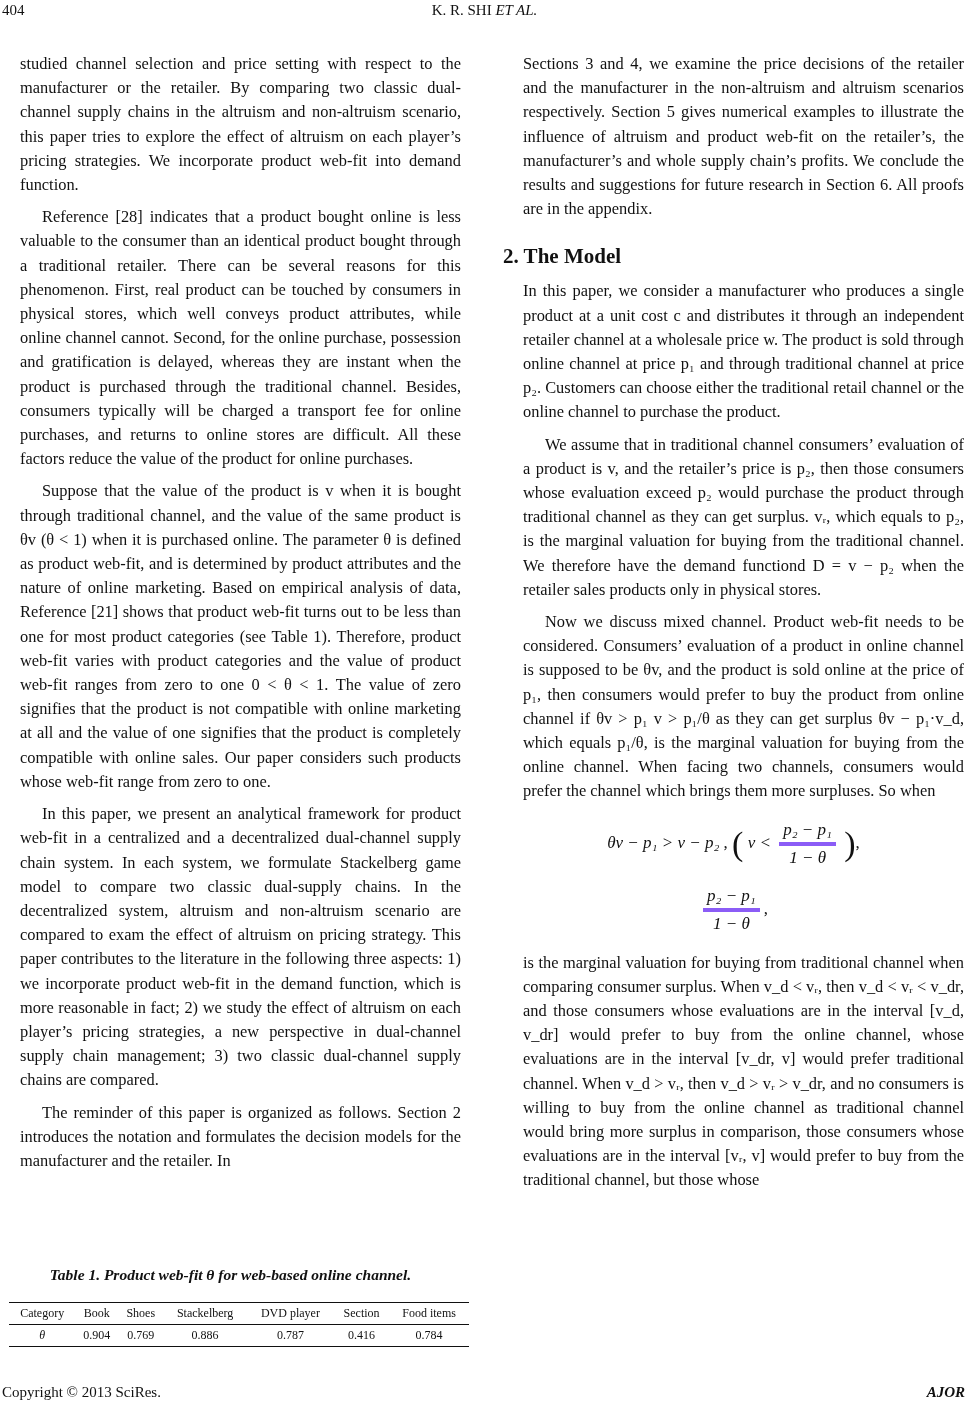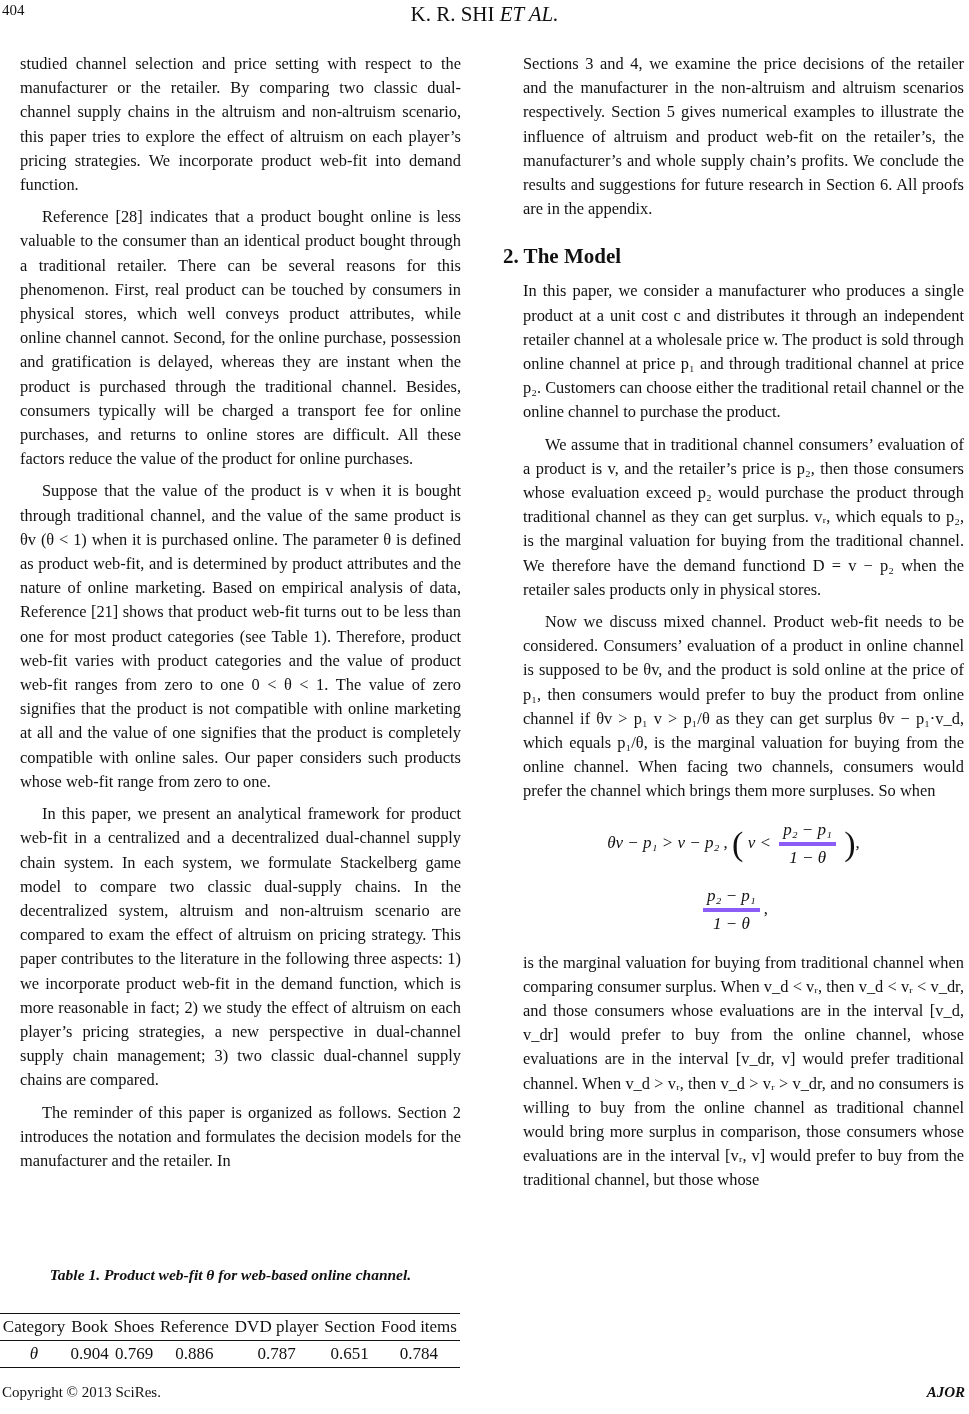--- a/index.html
+++ b/index.html
@@ -1,34 +1,34 @@
 <!DOCTYPE html>
 <html><head>
 <meta charset="utf-8">
 <style>
   html, body { margin:0; padding:0; background:#ffffff; }
   body { width:969px; height:1414px; position:relative; overflow:hidden;
          font-family:"Liberation Serif", "DejaVu Serif", serif; color:#111; }
   .header-num { position:absolute; left:2px; top:2px; font-size:15px; }
-  .header-title { position:absolute; left:0; width:969px; top:2px; text-align:center; font-size:21px; }
+  .header-title { position:absolute; left:0; width:969px; top:2px; text-align:center; font-size:15px; }
   .header-title i { font-style:italic; }
   .col { position:absolute; top:52px; width:461px; font-size:16.4px; line-height:24.2px; text-align:justify; }
   .col-left { left:0px; }
   .col-right { left:503px; }
   p { margin:0;padding-left:20px; }
   .indent { text-indent:22px; }
   .gap { margin-top:8px; }
   .section-heading { font-weight:bold; font-size:21px; margin:22px 0 10px 0; line-height:26px; }
   .eq { text-align:center; margin:14px 0; font-size:17px; font-style:italic; }
   .frac { display:inline-block; vertical-align:middle; text-align:center; margin:0 4px; }
   .frac .num { display:block; border-bottom:4px solid #8b5cf6; padding:0 4px; }
   .frac .den { display:block; padding:0 4px; }
   .paren { font-size:34px; font-style:normal; vertical-align:middle; font-weight:lighter; }
   .table-caption { position:absolute; left:0; top:1266px; width:461px; text-align:center; font-weight:bold; font-size:15.5px;font-style:italic; }
-  table.webfit { position:absolute; left:0; top:1302px; width:460px; border-collapse:collapse; font-size:17px;margin-top:11px; }
+  table.webfit { position:absolute; left:9px; top:1302px; width:460px; border-collapse:collapse; font-size:12px; }
   table.webfit th, table.webfit td { font-weight:normal; text-align:center; padding:3px 2px; white-space:nowrap; }
   table.webfit thead tr { border-top:1.5px solid #111; border-bottom:1px solid #111; }
   table.webfit tbody tr { border-bottom:1.5px solid #111; }
   .footer-left { position:absolute; left:2px; top:1384px; font-size:15px; }
   .footer-right { position:absolute; right:4px; top:1384px; font-size:15px; font-weight:bold; font-style:italic; }
 </style>
 </head>
 <body>
 
 <div class="header-num">404</div>
@@ -45,34 +45,34 @@
   <p class="indent gap">The reminder of this paper is organized as follows. Section 2 introduces the notation and formulates the decision models for the manufacturer and the retailer. In</p>
 </div>
 
 <div class="table-caption">Table 1. Product web-fit  θ  for web-based online channel.</div>
 <table class="webfit">
   <thead>
     <tr>
       <th>Category</th>
       <th>Book</th>
       <th>Shoes</th>
-      <th>Reference</th>
+      <th>Stackelberg</th>
       <th>DVD player</th>
       <th>Section</th>
       <th>Food items</th>
     </tr>
   </thead>
   <tbody>
     <tr>
       <td style="font-style:italic;">θ</td>
       <td>0.904</td>
       <td>0.769</td>
       <td>0.886</td>
       <td>0.787</td>
-      <td>0.651</td>
+      <td>0.416</td>
       <td>0.784</td>
     </tr>
   </tbody>
 </table>
 
 <div class="col col-right">
   <p>Sections 3 and 4, we examine the price decisions of the retailer and the manufacturer in the non-altruism and altruism scenarios respectively. Section 5 gives numerical examples to illustrate the influence of altruism and product web-fit on the retailer’s, the manufacturer’s and whole supply chain’s profits. We conclude the results and suggestions for future research in Section 6. All proofs are in the appendix.</p>
   <div class="section-heading">2. The Model</div>
   <p>In this paper, we consider a manufacturer who produces a single product at a unit cost c and distributes it through an independent retailer channel at a wholesale price w. The product is sold through online channel at price p₁ and through traditional channel at price p₂. Customers can choose either the traditional retail channel or the online channel to purchase the product.</p>
   <p class="indent gap">We assume that in traditional channel consumers’ evaluation of a product is v, and the retailer’s price is p₂, then those consumers whose evaluation exceed p₂ would purchase the product through traditional channel as they can get surplus. vᵣ, which equals to p₂, is the marginal valuation for buying from the traditional channel. We therefore have the demand functiond D = v − p₂ when the retailer sales products only in physical stores.</p>

